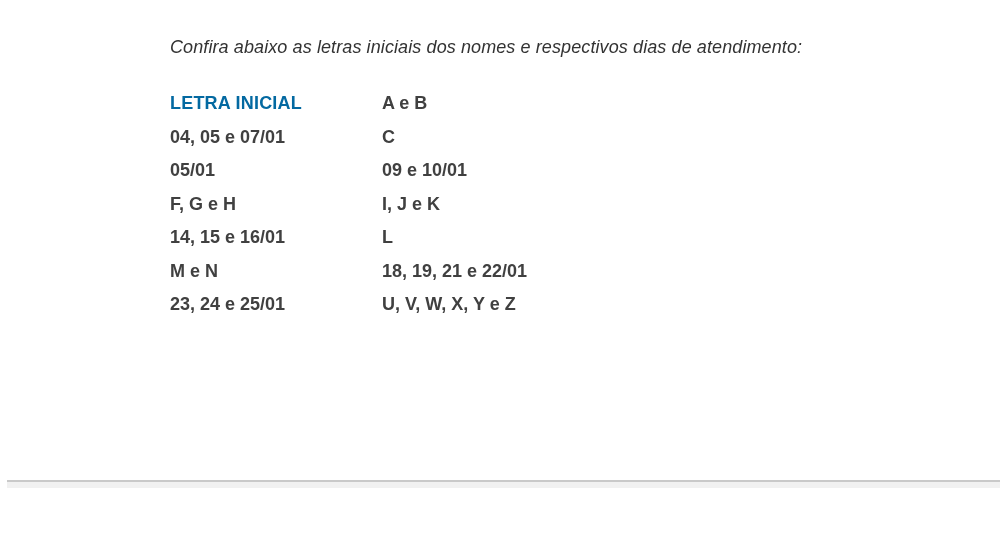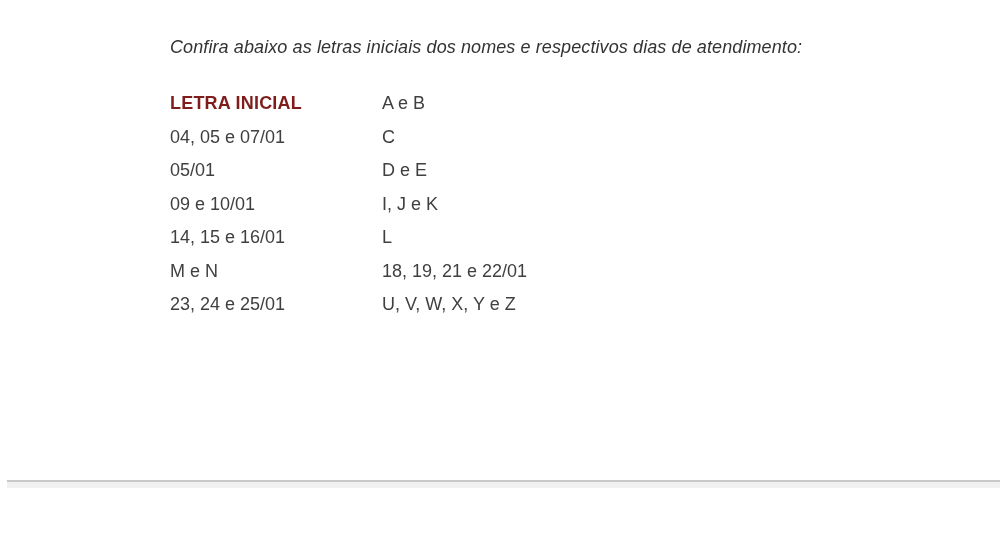--- a/index.html
+++ b/index.html
@@ -39,26 +39,27 @@
     margin-top: 29px;
     display: grid;
     grid-template-columns: 212px auto;
     font-size: 18px;
     line-height: 33.5px;
     color: #404040;
   }
 
   .schedule-table .th {
     font-weight: bold;
-    color: #7f1d1d;
+    color: #0369a1;
     letter-spacing: 0.2px;
   }
 
   .cell {
     white-space: nowrap;
+    font-weight: bold;
   }
 
   .bottom-divider {
     position: absolute;
     left: 0;
     right: 0;
     bottom: 0;
     height: 8px;
     background: #f1f1f1;
     border-top: 2px solid #c9c9c9;
@@ -76,23 +77,23 @@
     <div class="schedule-table">
 
       <div class="cell th">LETRA INICIAL</div>
 
       <div class="cell">A e B</div>
       <div class="cell">04, 05 e 07/01</div>
 
       <div class="cell">C</div>
       <div class="cell">05/01</div>
 
-      <div class="cell">D e E</div>
       <div class="cell">09 e 10/01</div>
 
+      <div class="cell">F, G e H</div>
 
       <div class="cell">I, J e K</div>
       <div class="cell">14, 15 e 16/01</div>
 
       <div class="cell">L</div>
 
       <div class="cell">M e N</div>
       <div class="cell">18, 19, 21 e 22/01</div>
 
       <div class="cell">23, 24 e 25/01</div>

